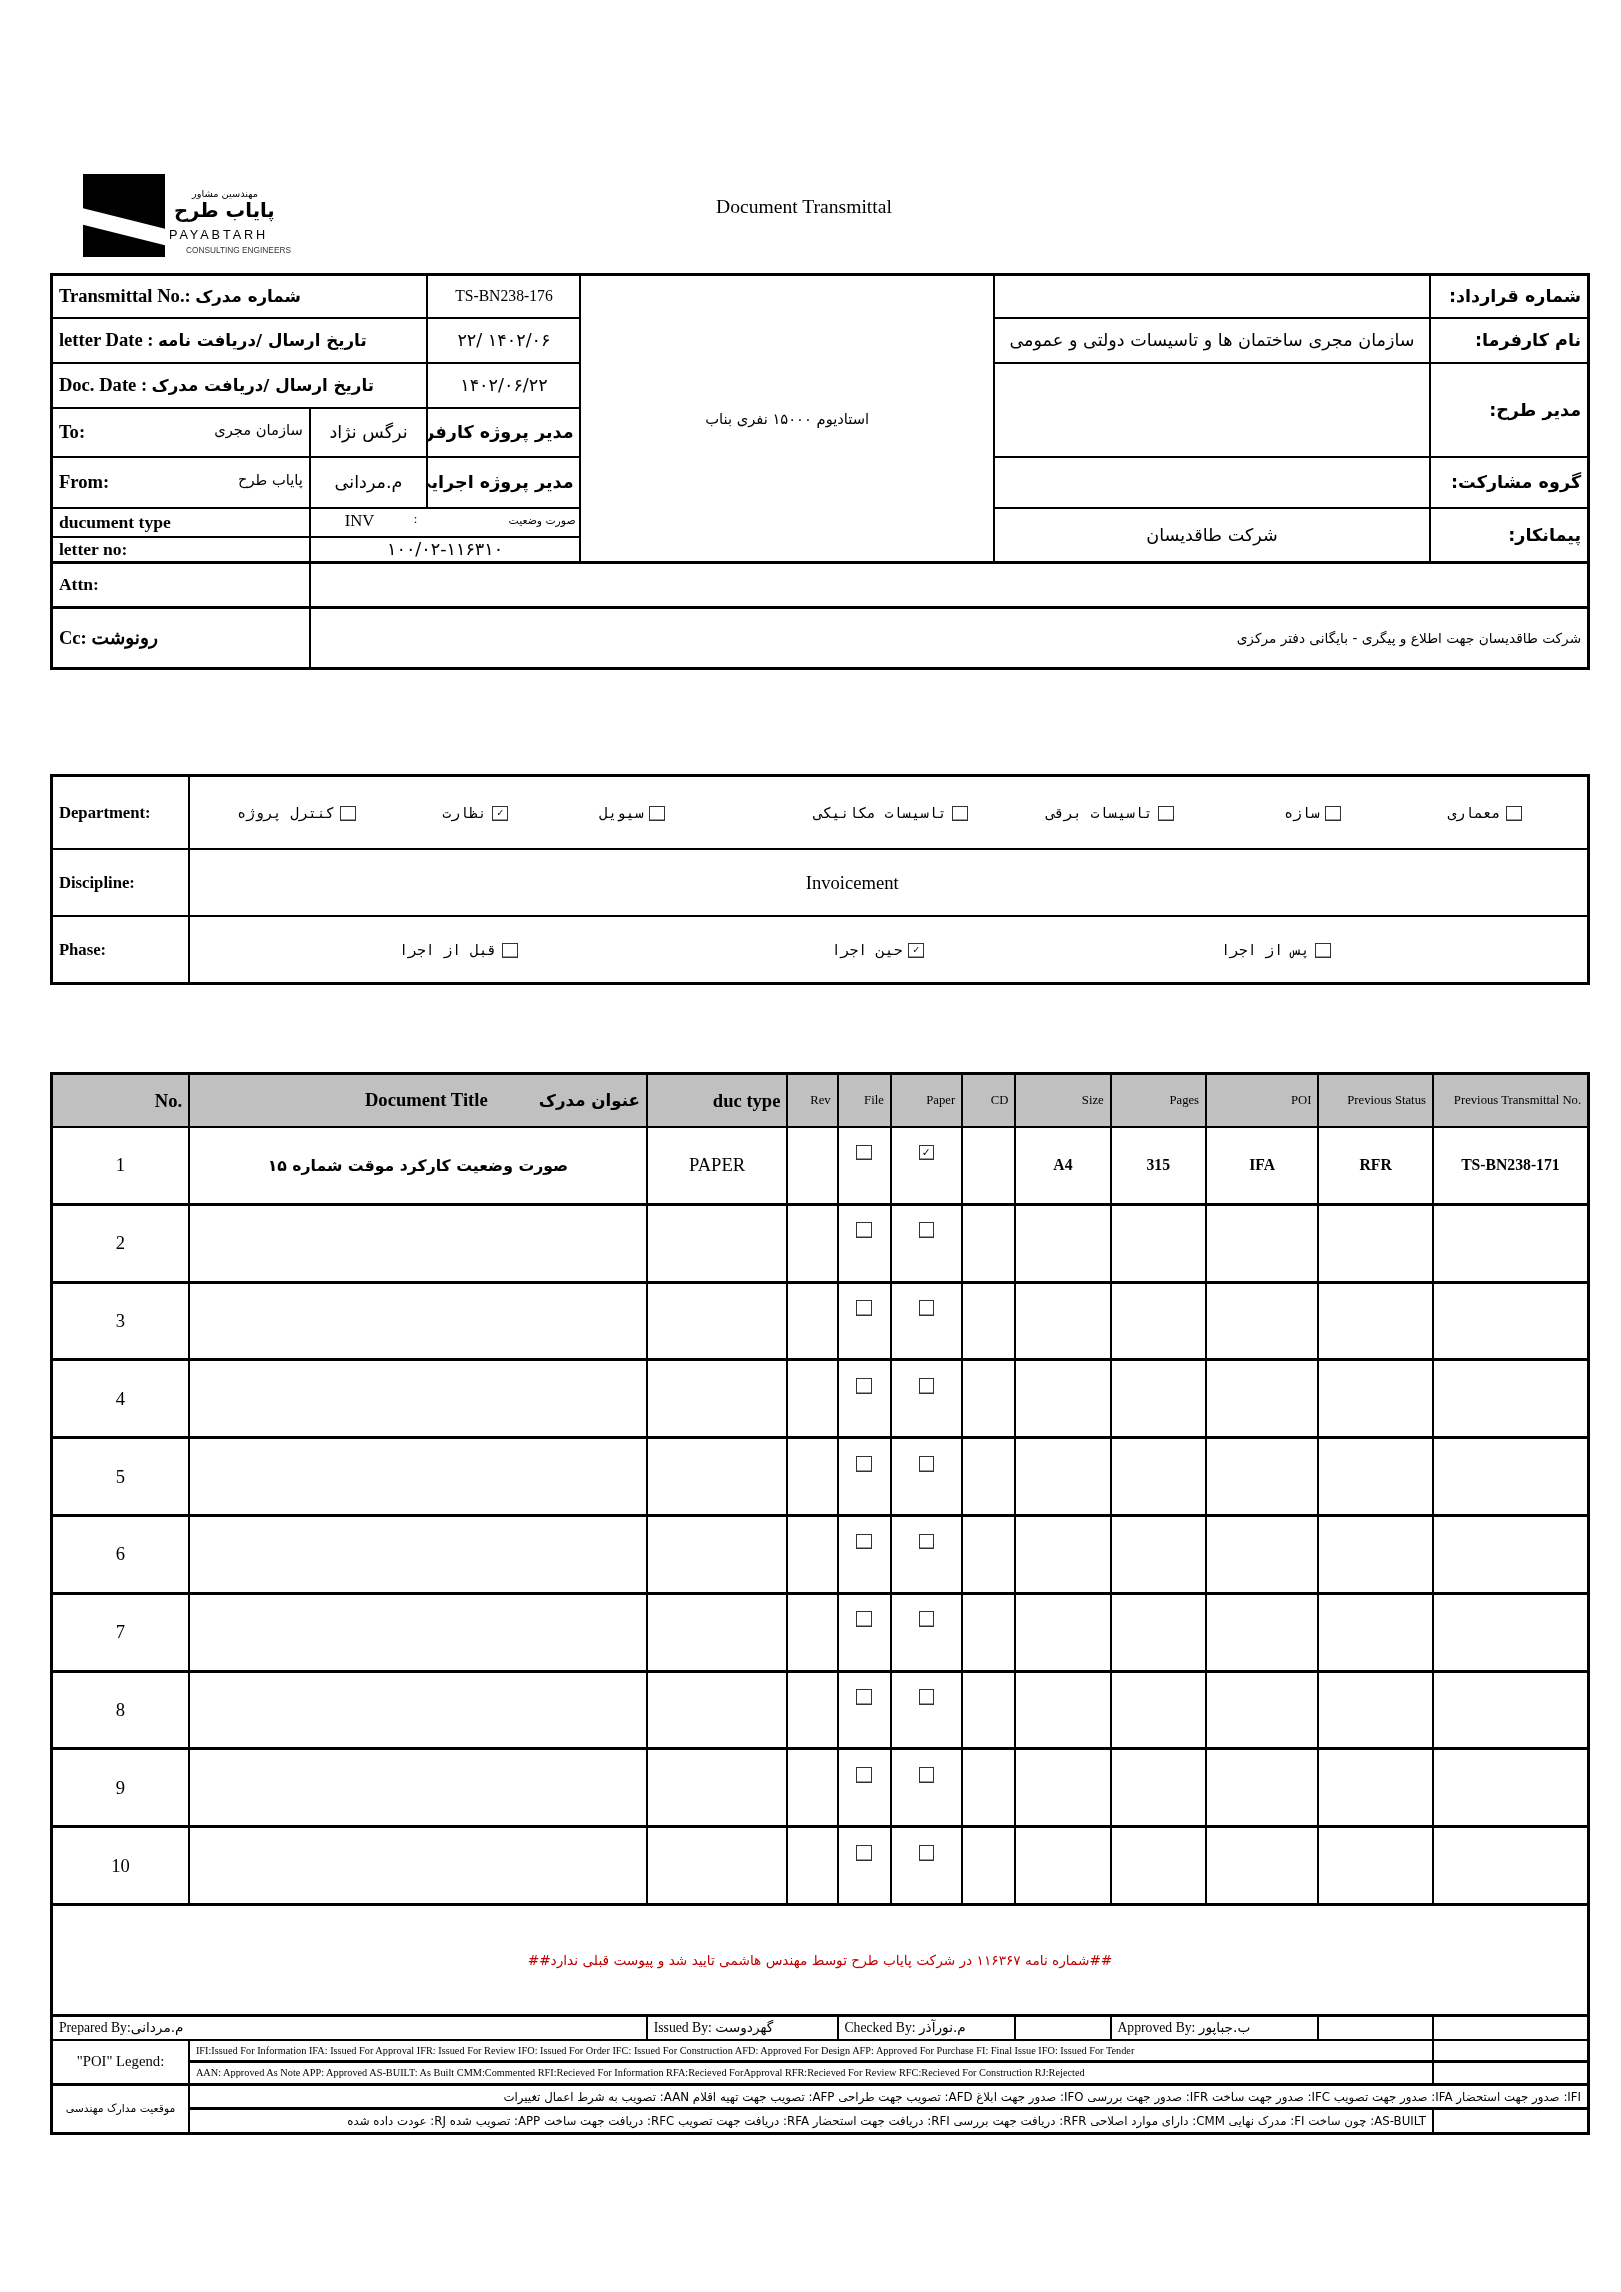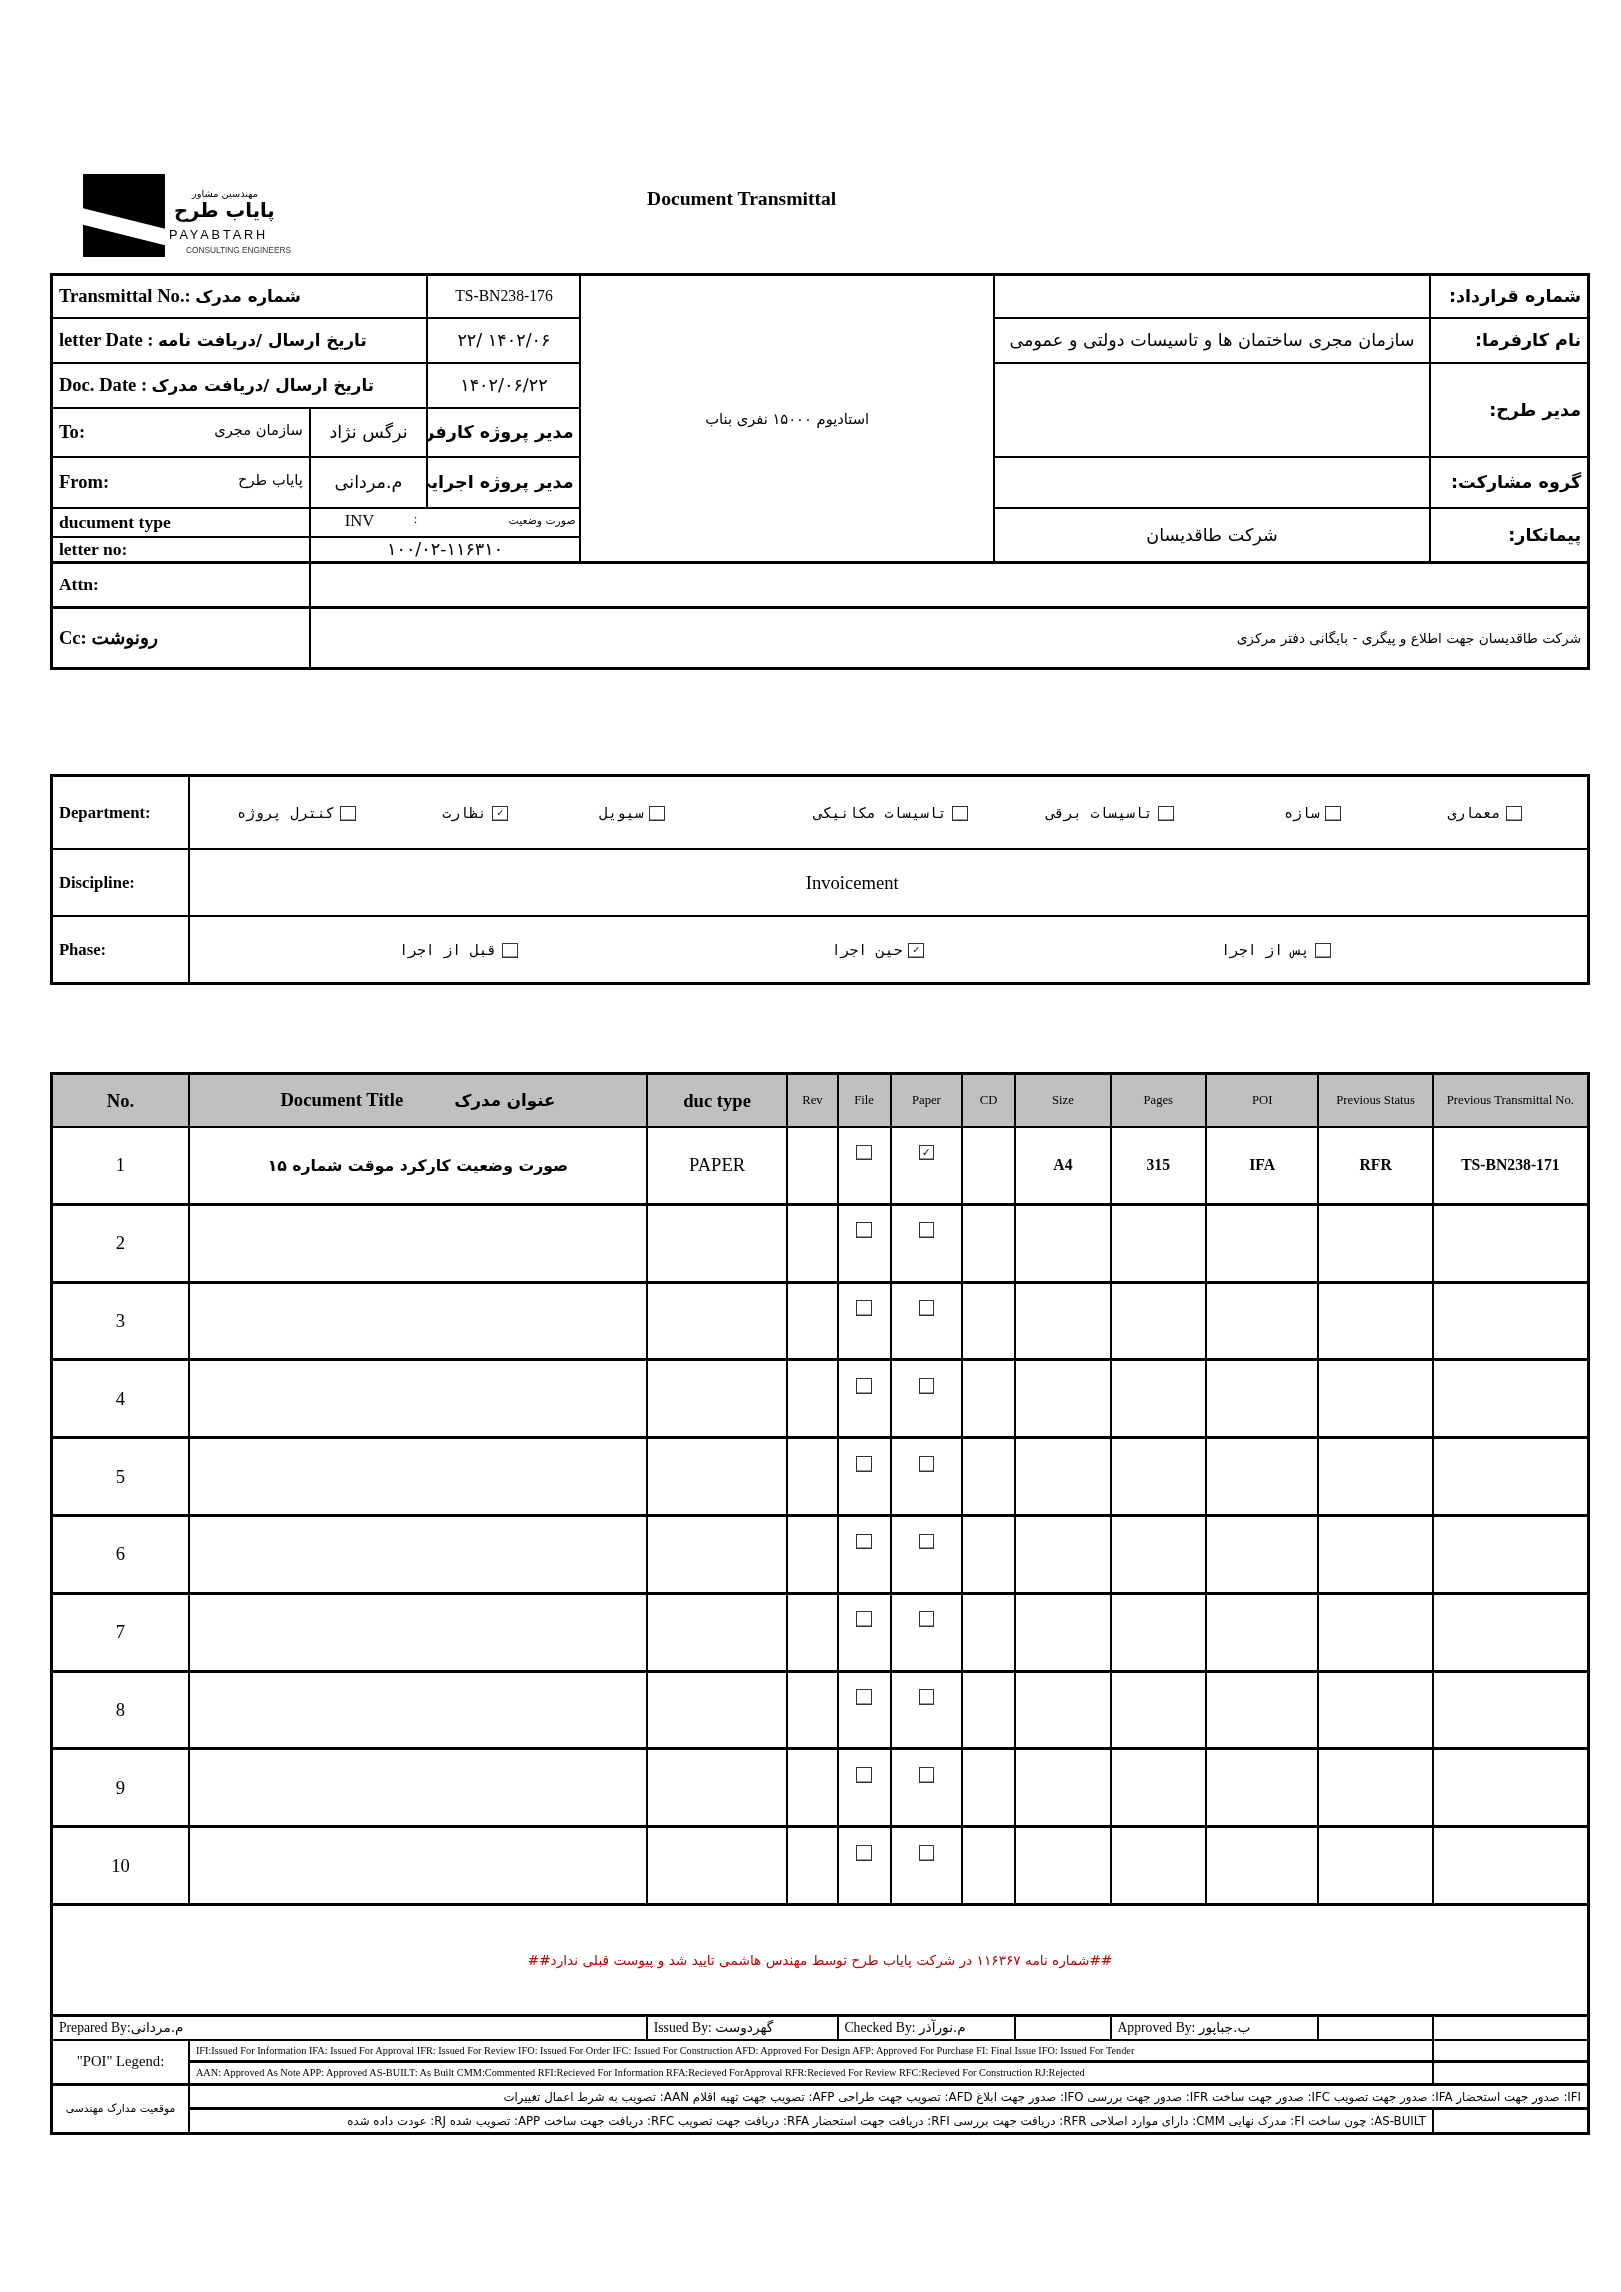--- a/index.html
+++ b/index.html
@@ -4,21 +4,21 @@
 <style>
   html, body { margin:0; padding:0; background:#ffffff; }
   body { width:1621px; height:2293px; position:relative; overflow:hidden; font-family:"Liberation Serif", serif; color:#000; }
   .abs { position:absolute; }
   .logo-box { left:83px; top:174px; width:82px; height:83px; background:#000; overflow:hidden; }
   .logo-stroke { position:absolute; left:-19.6px; top:43px; width:108px; height:15.7px; background:#fff; transform:rotate(14deg); border-radius:2px; }
   .logo-fa-small { left:192px; top:188px; font-size:9.8px; font-family:"DejaVu Sans", sans-serif; direction:rtl; }
   .logo-fa-big { left:174px; top:199px; font-size:19.6px; font-weight:bold; font-family:"DejaVu Sans", sans-serif; direction:rtl; }
   .logo-en { left:169px; top:228px; font-size:12.7px; letter-spacing:2.9px; font-family:"Liberation Sans", sans-serif; }
   .logo-sub { left:186px; top:245px; font-size:8.3px; font-family:"Liberation Sans", sans-serif; color:#333; }
-  .doc-title { left:647px; top:188px; width:314px; text-align:left; font-size:19.6px; font-weight:bold; }
+  .doc-title { left:647px; top:196px; width:314px; text-align:center; font-size:19.6px; font-weight:normal; }
 
   table { border-collapse:collapse; position:absolute; table-layout:fixed; }
   td { border:2px solid #000; padding:0 5.9px; overflow:hidden; white-space:nowrap; }
   .fa { direction:rtl; font-family:"DejaVu Sans", sans-serif; }
 
   
   #hdr { left:50px; top:273px; width:1540px; border:3.9px solid #000; }
   #hdr td { font-size:17.6px; }
   .lbl-en { font-weight:bold; font-size:18.6px; }
   .lbl-fa { font-weight:bold; font-size:16.7px; }
@@ -29,21 +29,21 @@
   
   #dept { left:50px; top:774px; width:1540px; border:3.9px solid #000; }
   #dept td { height:65px; font-size:16.7px; }
   #dept tr.r1 td { height:71px; }
   .chk { display:inline-block; width:13.7px; height:13.7px; border:1px solid #333; vertical-align:middle; margin:0 5.9px; font-size:10.8px; line-height:13.7px; text-align:center; box-shadow:inset 0 -1px 0 #999; }
   .opt { position:absolute; top:50%; transform:translateY(-50%); font-family:Liberation Mono, monospace; font-size:14.7px; direction:rtl; white-space:nowrap; }
 
   
   #items { left:50px; top:1072px; width:1540px; border:3.9px solid #000; }
   #items th, #items td { border:2px solid #000; }
-  #items .head td { background:#c0c0c0; height:51px; text-align:center; font-size:12.7px; white-space:normal; line-height:15.7px; }
+  #items .head td { background:#c0c0c0; height:51px; text-align:right; font-size:12.7px; white-space:normal; line-height:15.7px; }
   #items .head td.big { font-size:19.6px; font-weight:normal; }
   #items .row td { height:63px; text-align:center; font-size:18.6px; border-bottom-width:3.9px; }
   #items .row td.bold { font-weight:bold; }
   .notes { height:108px !important; color:#c00000; font-size:13.7px !important; }
   .sig td { height:21.6px !important; font-size:13.7px !important; text-align:left !important; border-bottom-width:2.9px !important; }
   .leg td { height:19.6px !important; font-size:10.3px !important; text-align:left !important; }
   .leg2 td { height:21.6px !important; font-size:11.8px !important;margin-left:28px; }
 </style>
 </head>
 <body>

